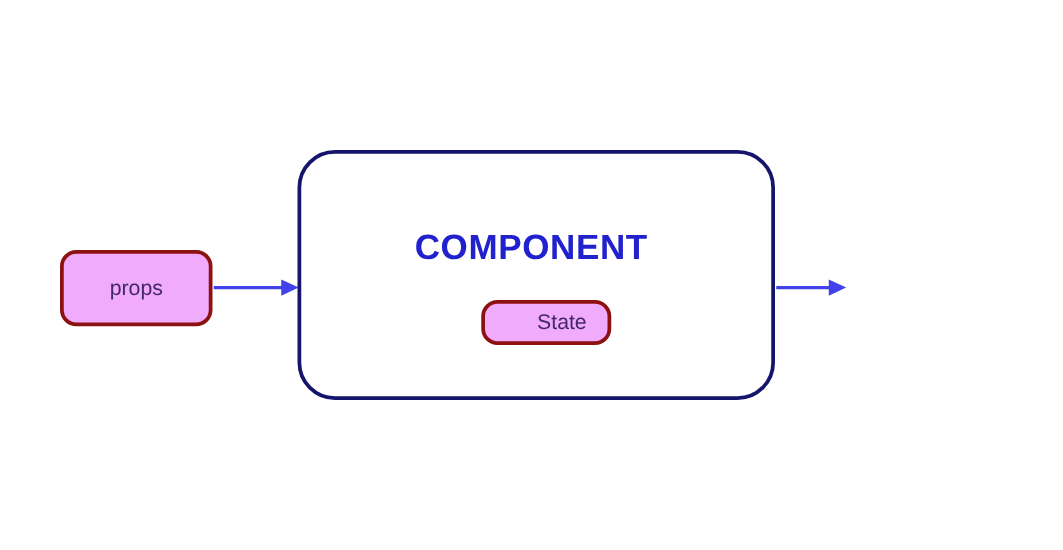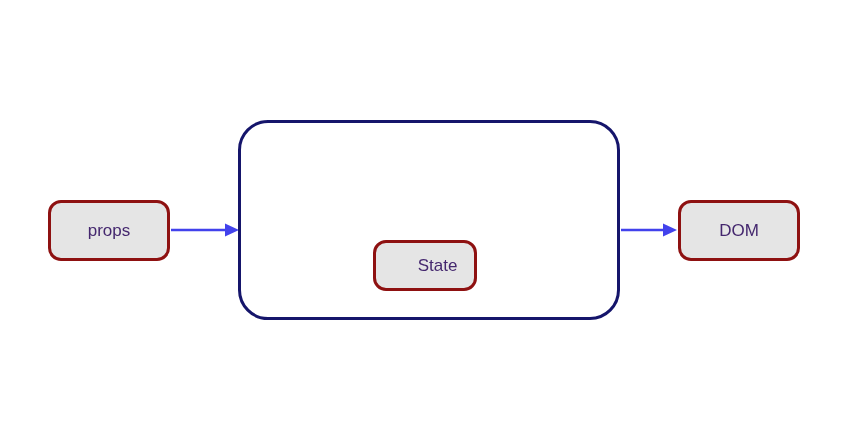--- a/index.html
+++ b/index.html
@@ -13,30 +13,30 @@
     height: 440px;
     background: #ffffff;
     font-family: "Liberation Sans", sans-serif;
     overflow: hidden;
   }
   .node {
     position: absolute;
     box-sizing: border-box;
     border: 3px solid #8e1111;
     border-radius: 13px;
-    background: #e5e5e5;
+    background: #f0abfc;
     display: flex;
     align-items: center;
     justify-content: center;
     color: #44276e;
     font-size: 17px;
   }
   .node-props  { left: 48px;  top: 200px; width: 122px; height: 61px; }
   .node-dom    { left: 678px; top: 200px; width: 122px; height: 61px; }
-  .node-state  { left: 373px; top: 240px; width: 104px; height: 51px; padding-left: 25px; }
+  .node-state  { left: 385px; top: 240px; width: 104px; height: 36px; padding-left: 25px; }
   .component-box {
     position: absolute;
     box-sizing: border-box;
     left: 238px; top: 120px;
     width: 382px; height: 200px;
     border: 3px solid #15156b;
     border-radius: 30px;
     background: #ffffff;
   }
   .component-title {
@@ -75,28 +75,26 @@
   <div class="node node-props">
     <span>props</span>
   </div>
 
   <svg class="arrow arrow-1" viewBox="0 0 70 16">
     <line x1="1" y1="8" x2="56" y2="8" stroke="#4242ec" stroke-width="2.6"></line>
     <polygon points="55,1.5 69,8 55,14.5" fill="#4242ec"></polygon>
   </svg>
 
   <div class="component-box"></div>
+  <div class="component-title">COMPONENT</div>
 
   <div class="node node-state">
     <span>State</span>
   </div>
 
   <svg class="arrow arrow-2" viewBox="0 0 58 16">
     <line x1="1" y1="8" x2="44" y2="8" stroke="#4242ec" stroke-width="2.6"></line>
     <polygon points="43,1.5 57,8 43,14.5" fill="#4242ec"></polygon>
   </svg>
 
-  <div class="node node-dom">
-    <span>DOM</span>
-  </div>
 
 
 </div>
 
 </body></html>

